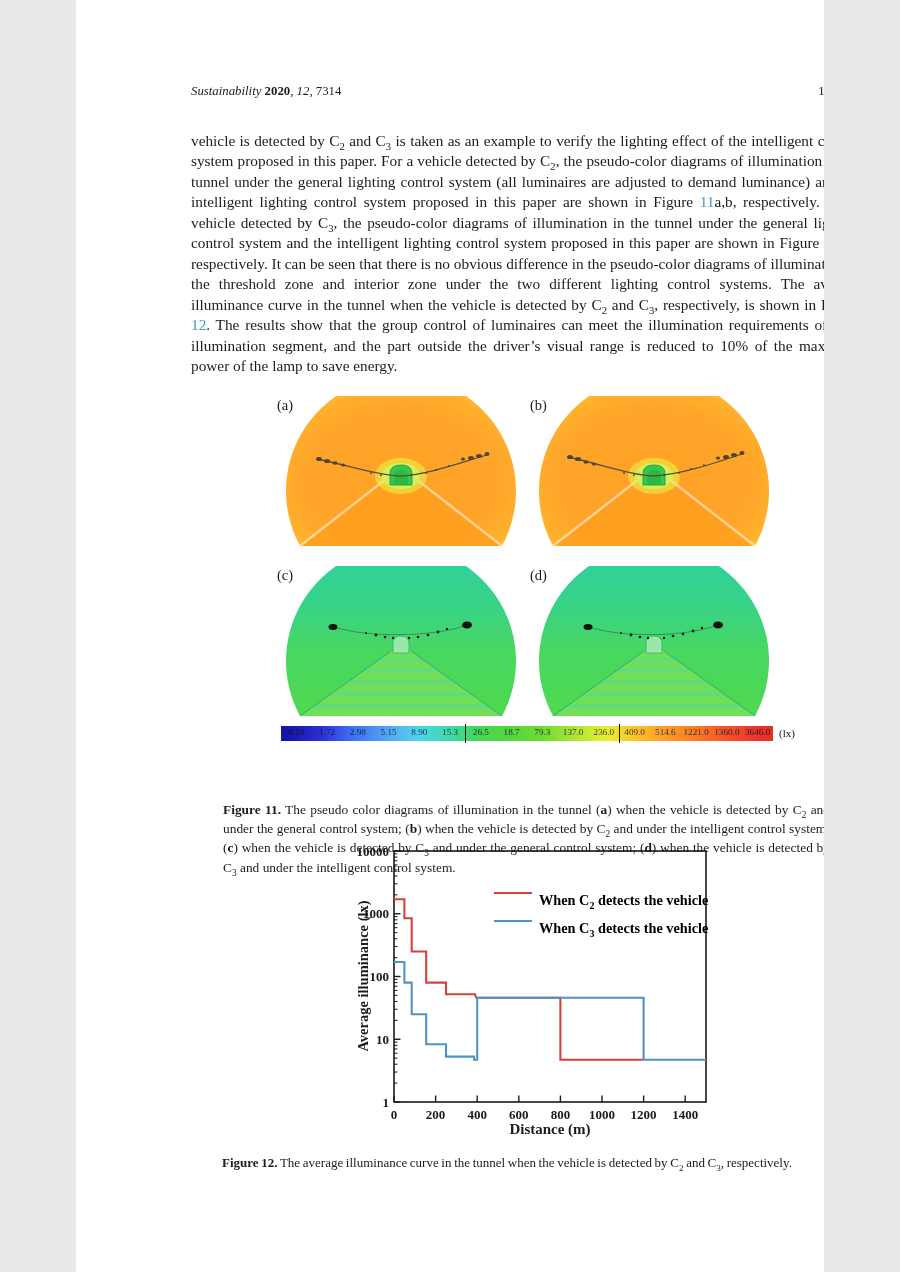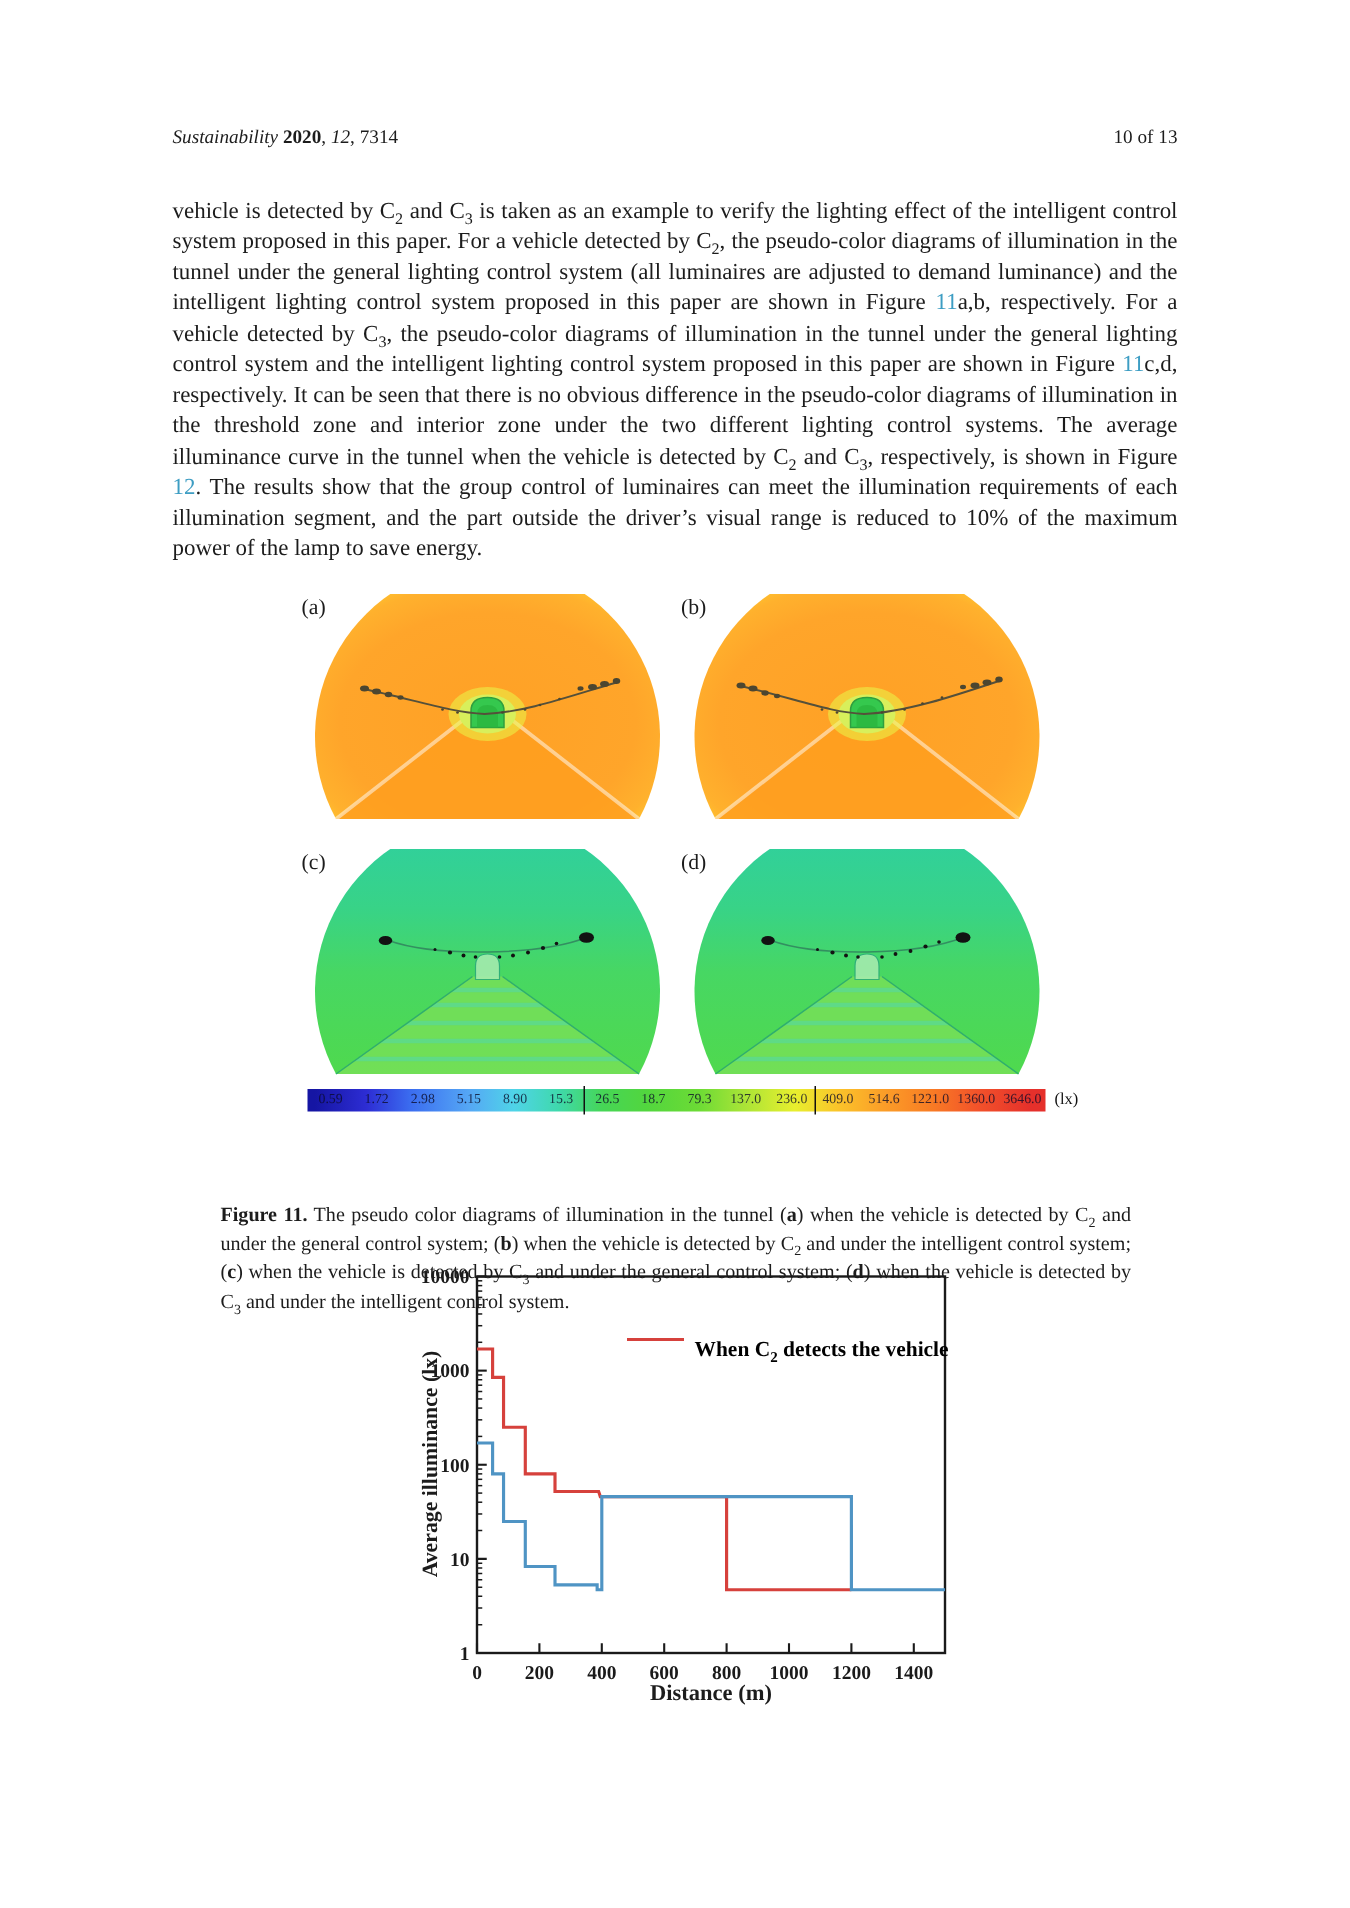--- a/index.html
+++ b/index.html
@@ -1,16 +1,16 @@
 <!DOCTYPE html>
 <html><head>
 <meta charset="utf-8">
 <style>
   html,body{margin:0;padding:0;background:#e9e9e9;}
-  .page{position:relative;width:900px;height:1272px;background:#ffffff;margin:0 auto;
+  .page{position:relative;width:748px;height:1272px;background:#ffffff;margin:0 auto;
         font-family:"Liberation Serif","DejaVu Serif",serif;color:#1c1c1c;overflow:hidden;}
   .b{font-weight:bold;}
   .i{font-style:italic;}
   sub{font-size:70%;line-height:0;}
   .link{color:#3d9dc3;}
   .header{position:absolute;top:84px;left:115px;width:670px;display:flex;
           justify-content:space-between;font-size:12.8px;}
   .para{position:absolute;top:131px;left:115px;width:670px;font-size:15.3px;
         line-height:20.45px;text-align:justify;}
   .fig11{position:absolute;top:394px;left:200px;width:510px;height:360px;}
@@ -296,17 +296,22 @@
         <path d="M48.0,54.3 L58.4,54.3 L58.4,73.2 L65.7,73.2 L65.7,106.5 L80.2,106.5 L80.2,137.6 L100.0,137.6 L100.0,149.3 L129.1,149.3 L130.2,152.7 L214.4,152.7 L214.4,214.8 L297.6,214.8" fill="none" stroke="#d6413c" stroke-width="2.1" stroke-linejoin="miter"></path>
         <path d="M48.0,117.0 L58.4,117.0 L58.4,137.6 L65.7,137.6 L65.7,169.3 L80.2,169.3 L80.2,199.3 L100.0,199.3 L100.0,211.6 L128.1,211.6 L128.1,214.8 L131.2,214.8 L131.2,152.7 L297.6,152.7 L297.6,214.8 L360.0,214.8" fill="none" stroke="#4f94c4" stroke-width="2.1" stroke-linejoin="miter"></path>
       </svg>
     <div class="ylab">Average illuminance (lx)</div>
     <div class="xlab">Distance (m)</div>
     <div class="legend">
       <div class="leg-row">
         <div class="leg-line" style="border-top-color: rgb(214, 65, 60);"></div>
         <span class="leg-text">When C<sub>2</sub> detects the vehicle</span>
       </div>
+      <div class="leg-row">
+        <div class="leg-line" style="border-top-color: rgb(79, 148, 196);"></div>
+        <span class="leg-text">When C<sub>3</sub> detects the vehicle</span>
+      </div>
     </div>
   </div>
 
+  <div class="cap cap12"><span class="b">Figure 12.</span> The average illuminance curve in the tunnel when the vehicle is detected by C<sub>2</sub> and C<sub>3</sub>, respectively.</div>
 
 </div>
 
 </body></html>

